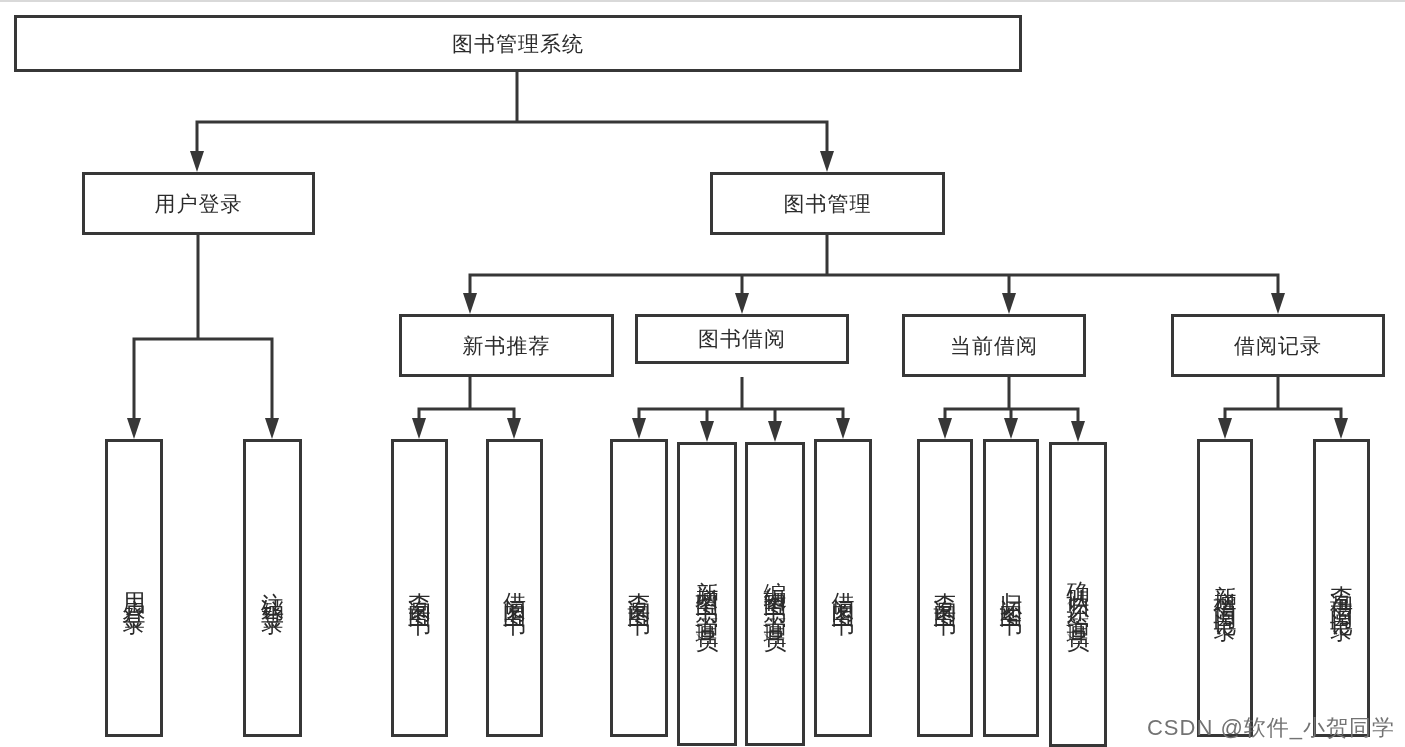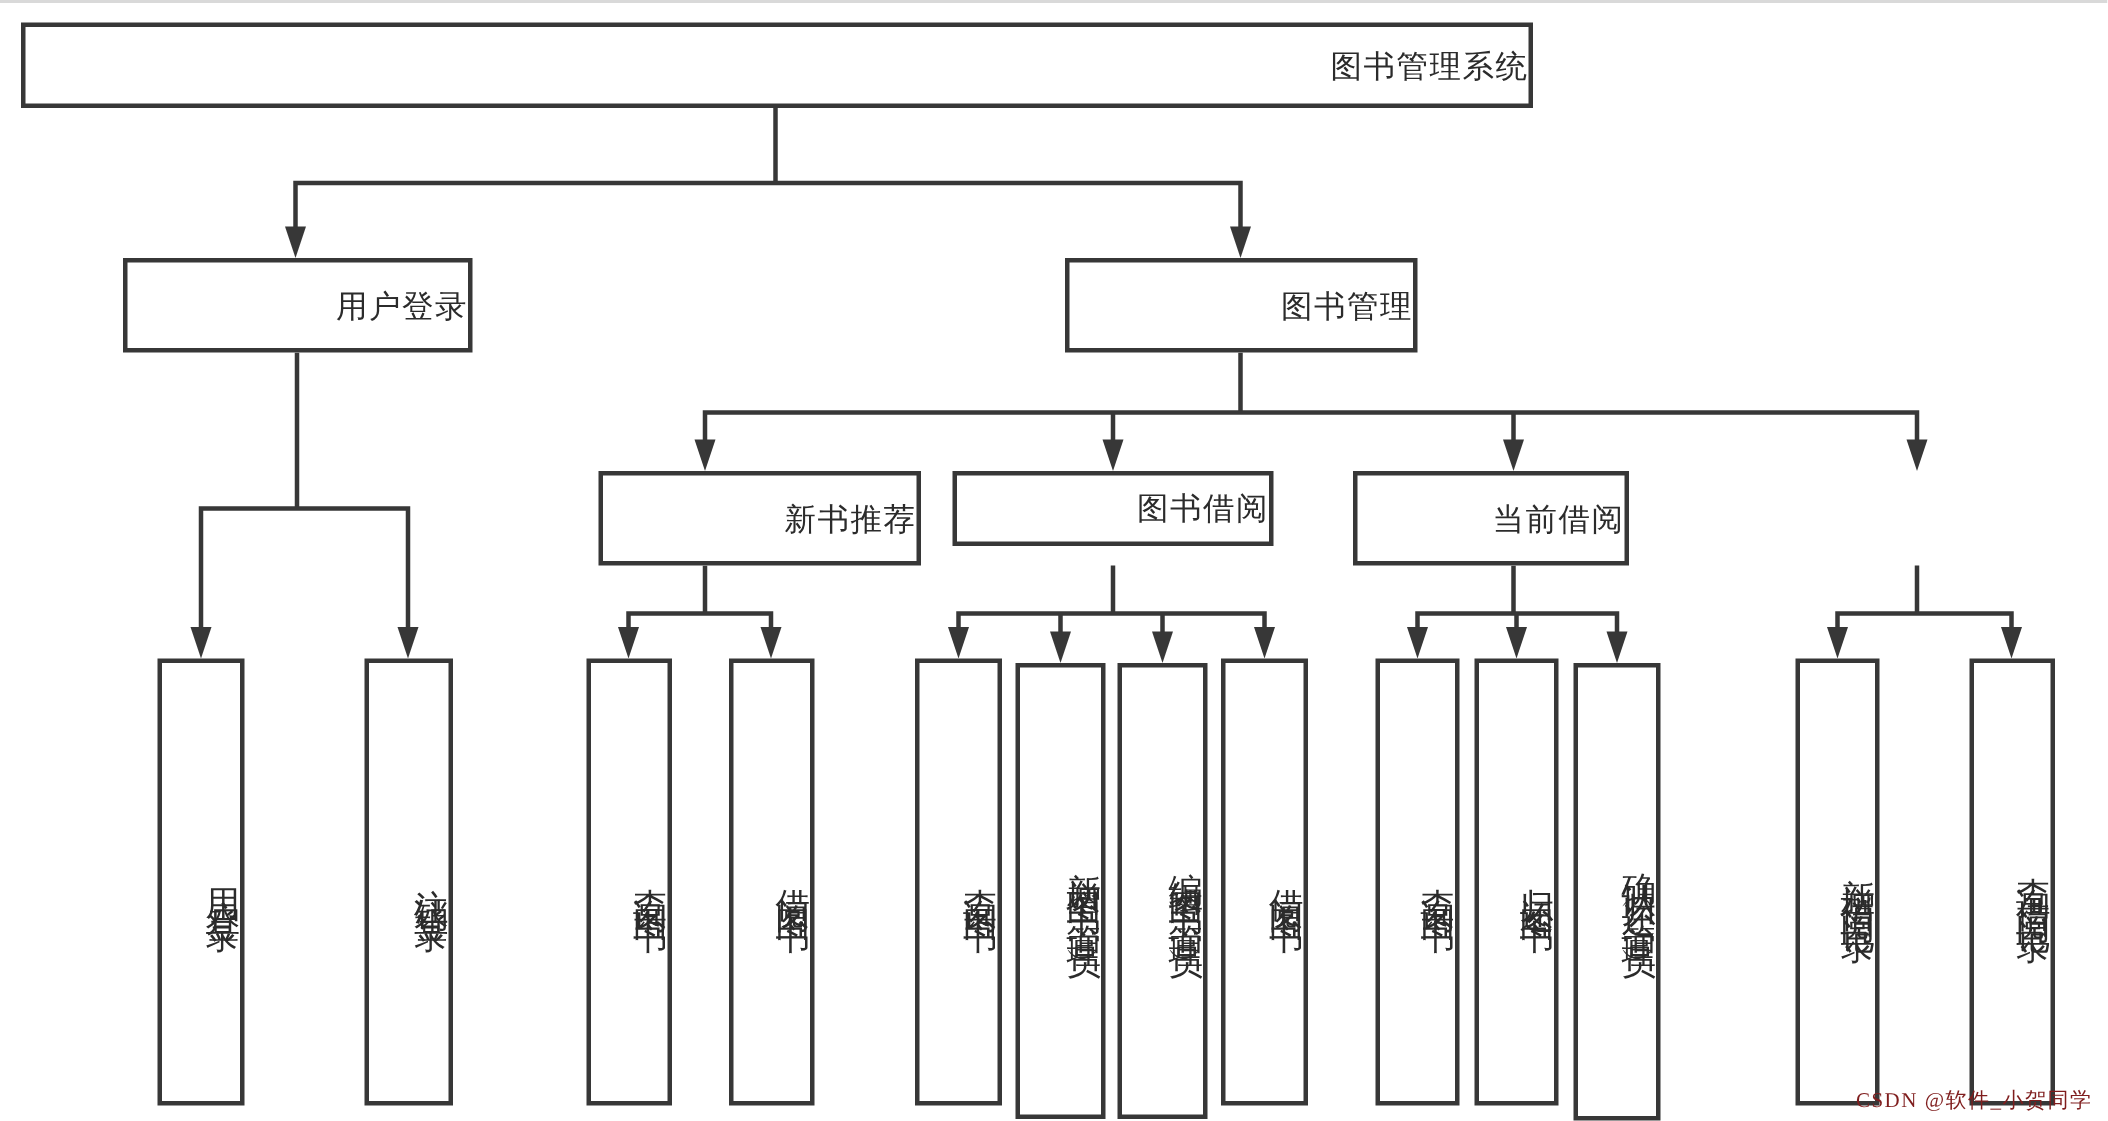--- a/index.html
+++ b/index.html
@@ -11,40 +11,39 @@
     font-family:"Liberation Sans", sans-serif;
     color:#2b2b2b;
     overflow:hidden;
   }
   .connector-layer{position:absolute;left:0;top:0;z-index:1;}
   .box{
     position:absolute;
     box-sizing:border-box;
     background:#ffffff;
     border:3px solid #373737;
-    display:flex;align-items:center;justify-content:flex-end;
+    display:flex;align-items:center;justify-content:center;
     z-index:2;
   }
   .hbox{font-size:21px;letter-spacing:1px;}
   .vtext{
     writing-mode:vertical-rl;
     text-orientation:mixed;
     font-size:23px;
     line-height:1;
     letter-spacing:7px;
     white-space:nowrap;
   }
   .watermark{
     position:absolute;
     right:10px;bottom:6px;
-    font-size:14px;
-    color:#7f1d1d;
+    font-size:22px;
+    color:#737373;
     z-index:3;
     letter-spacing:1px;
-    font-family:Liberation Serif, serif;
   }
 </style>
 </head>
 <body>
 
 <div class="canvas">
 
   <svg class="connector-layer" width="1405" height="747" viewBox="0 0 1405 747">
     <g stroke="#373737" stroke-width="3" fill="none">
       <path d="M517,70 L517,120 M197,120 L827,120 M197,118.5 L197,152 M827,118.5 L827,152"></path>
@@ -103,20 +102,23 @@
 
   <div class="box hbox" style="left:363px;top:312px;width:215px;height:63px;margin-left:36px;">
     <span>新书推荐</span>
   </div>
   <div class="box hbox" style="left:635px;top:312px;width:214px;height:50px;">
     <span>图书借阅</span>
   </div>
   <div class="box hbox" style="left:902px;top:312px;width:184px;height:63px;">
     <span>当前借阅</span>
   </div>
+  <div class="box hbox" style="left:1171px;top:312px;width:214px;height:63px;">
+    <span>借阅记录</span>
+  </div>
 
   <div class="box" style="left:105px;top:437px;width:58px;height:298px;">
     <span class="vtext">用户登录</span>
   </div>
   <div class="box" style="left:243px;top:437px;width:59px;height:298px;">
     <span class="vtext">注销登录</span>
   </div>
 
   <div class="box" style="left:391px;top:437px;width:57px;height:298px;">
     <span class="vtext">查询图书</span>

